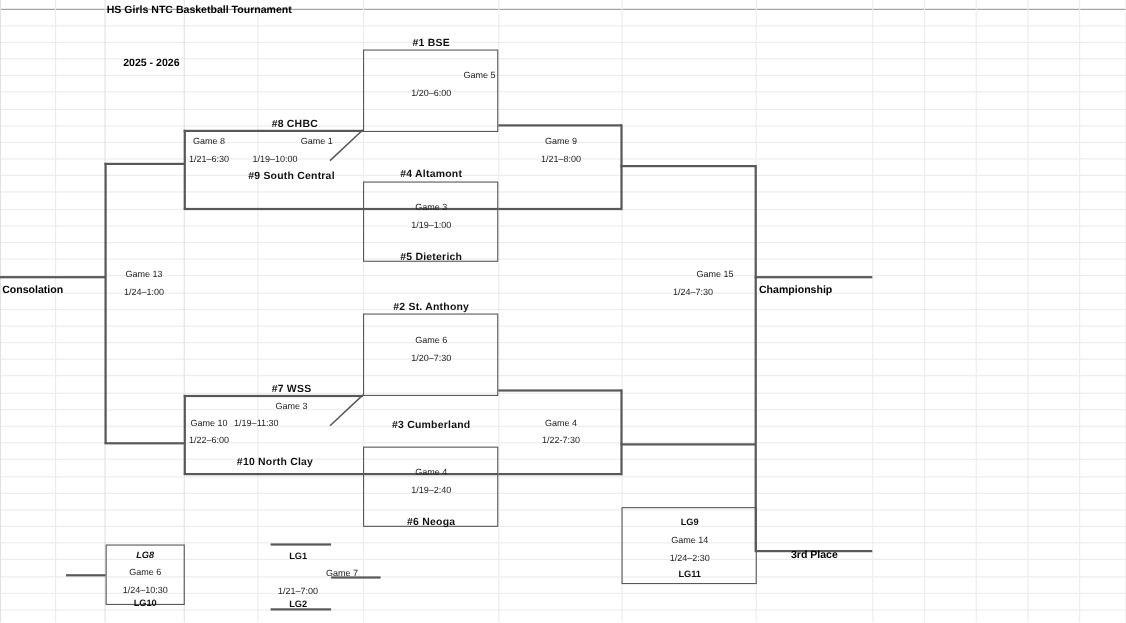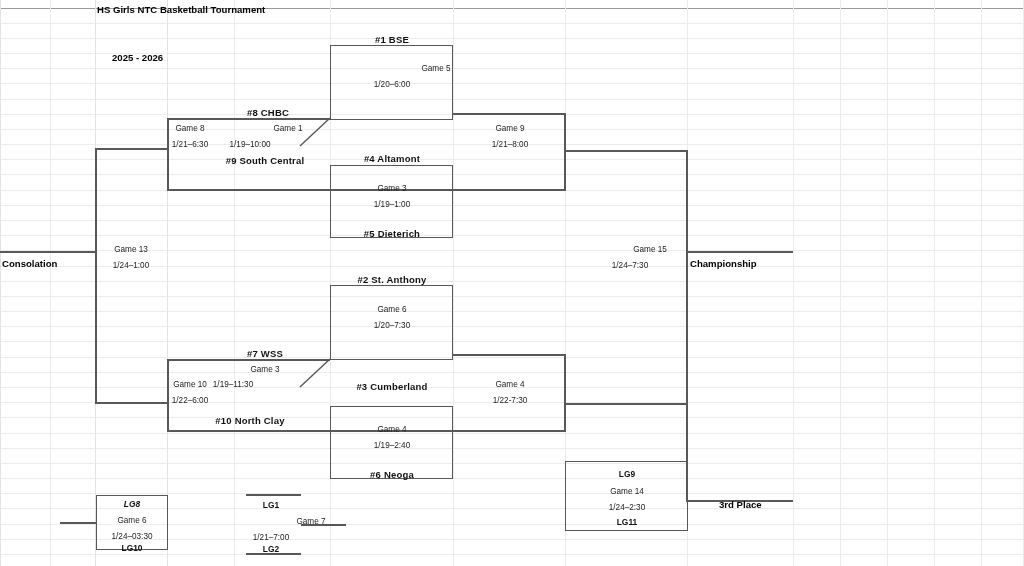--- a/index.html
+++ b/index.html
@@ -170,21 +170,21 @@
   <div class="ln lnh" style="left:95px;top:148px;width:73px;"></div>
   <div class="ln lnh" style="left:95px;top:402px;width:73px;"></div>
   <div class="ln lnh" style="left:0px;top:251px;width:96px;"></div>
   <div class="t gname ctr" style="left:131px;top:246px;">Game 13</div>
   <div class="t gtime ctr" style="left:131px;top:262px;">1/24–1:00</div>
   <div class="t label" style="left:2px;top:259px;">Consolation</div>
 
   <div class="box" style="left:96px;top:495px;width:72px;height:55px;"></div>
   <div class="t lg ctr" style="left:132px;top:500px;font-style:italic;">LG8</div>
   <div class="t gname ctr" style="left:132px;top:517px;">Game 6</div>
-  <div class="t gtime ctr" style="left:132px;top:533px;">1/24–03:30</div>
+  <div class="t gtime ctr" style="left:132px;top:533px;">1/24–10:30</div>
   <div class="t lg ctr" style="left:132px;top:544px;">LG10</div>
   <div class="ln lnh" style="left:60px;top:522px;width:36px;"></div>
 
   <div class="ln lnh" style="left:246px;top:494px;width:55px;"></div>
   <div class="t lg ctr" style="left:271px;top:501px;">LG1</div>
   <div class="t gname ctr" style="left:271px;top:518px;margin-left:40px;">Game 7</div>
   <div class="t gtime ctr" style="left:271px;top:534px;">1/21–7:00</div>
   <div class="t lg ctr" style="left:271px;top:545px;">LG2</div>
   <div class="ln lnh" style="left:246px;top:553px;width:55px;"></div>
   <div class="ln lnh" style="left:301px;top:524px;width:45px;"></div>

